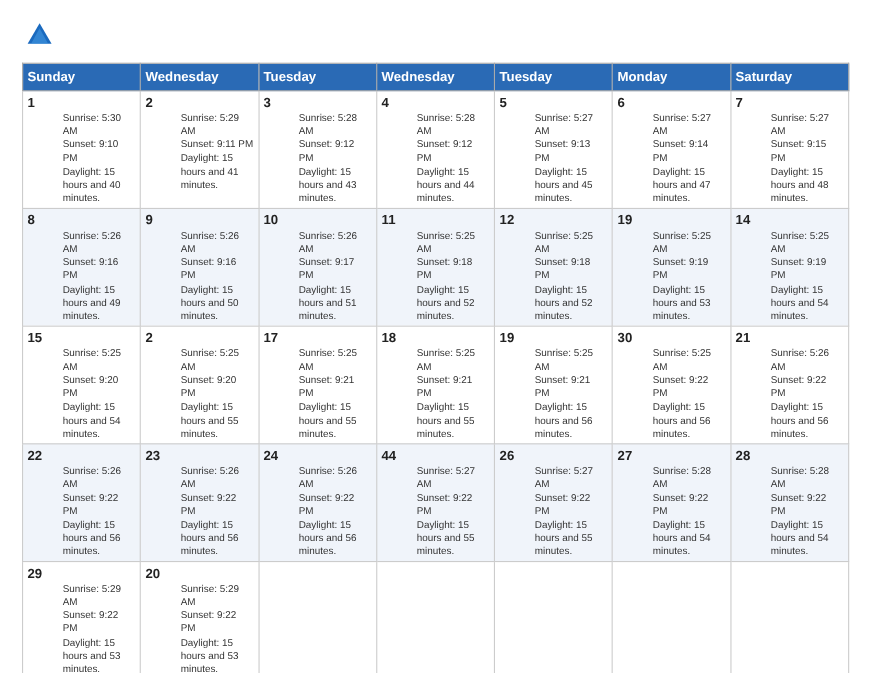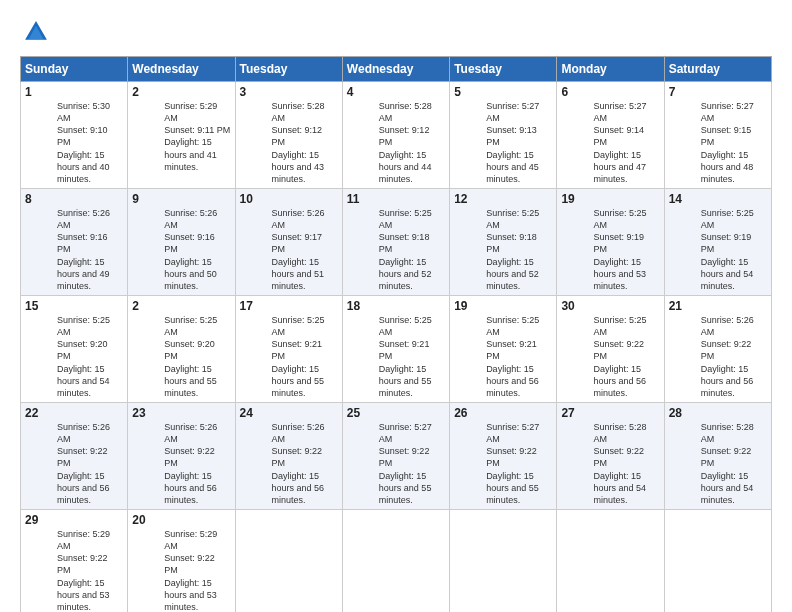--- a/index.html
+++ b/index.html
@@ -224,21 +224,21 @@
           </td>
           <td>
             <span class="day-num">23</span>
             <div class="day-info">Sunrise: 5:26 AM<br>Sunset: 9:22 PM<br>Daylight: 15 hours and 56 minutes.</div>
           </td>
           <td>
             <span class="day-num">24</span>
             <div class="day-info">Sunrise: 5:26 AM<br>Sunset: 9:22 PM<br>Daylight: 15 hours and 56 minutes.</div>
           </td>
           <td>
-            <span class="day-num">25</span>
+            <span class="day-num">44</span>
             <div class="day-info">Sunrise: 5:27 AM<br>Sunset: 9:22 PM<br>Daylight: 15 hours and 55 minutes.</div>
           </td>
           <td>
             <span class="day-num">26</span>
             <div class="day-info">Sunrise: 5:27 AM<br>Sunset: 9:22 PM<br>Daylight: 15 hours and 55 minutes.</div>
           </td>
           <td>
             <span class="day-num">27</span>
             <div class="day-info">Sunrise: 5:28 AM<br>Sunset: 9:22 PM<br>Daylight: 15 hours and 54 minutes.</div>
           </td>

